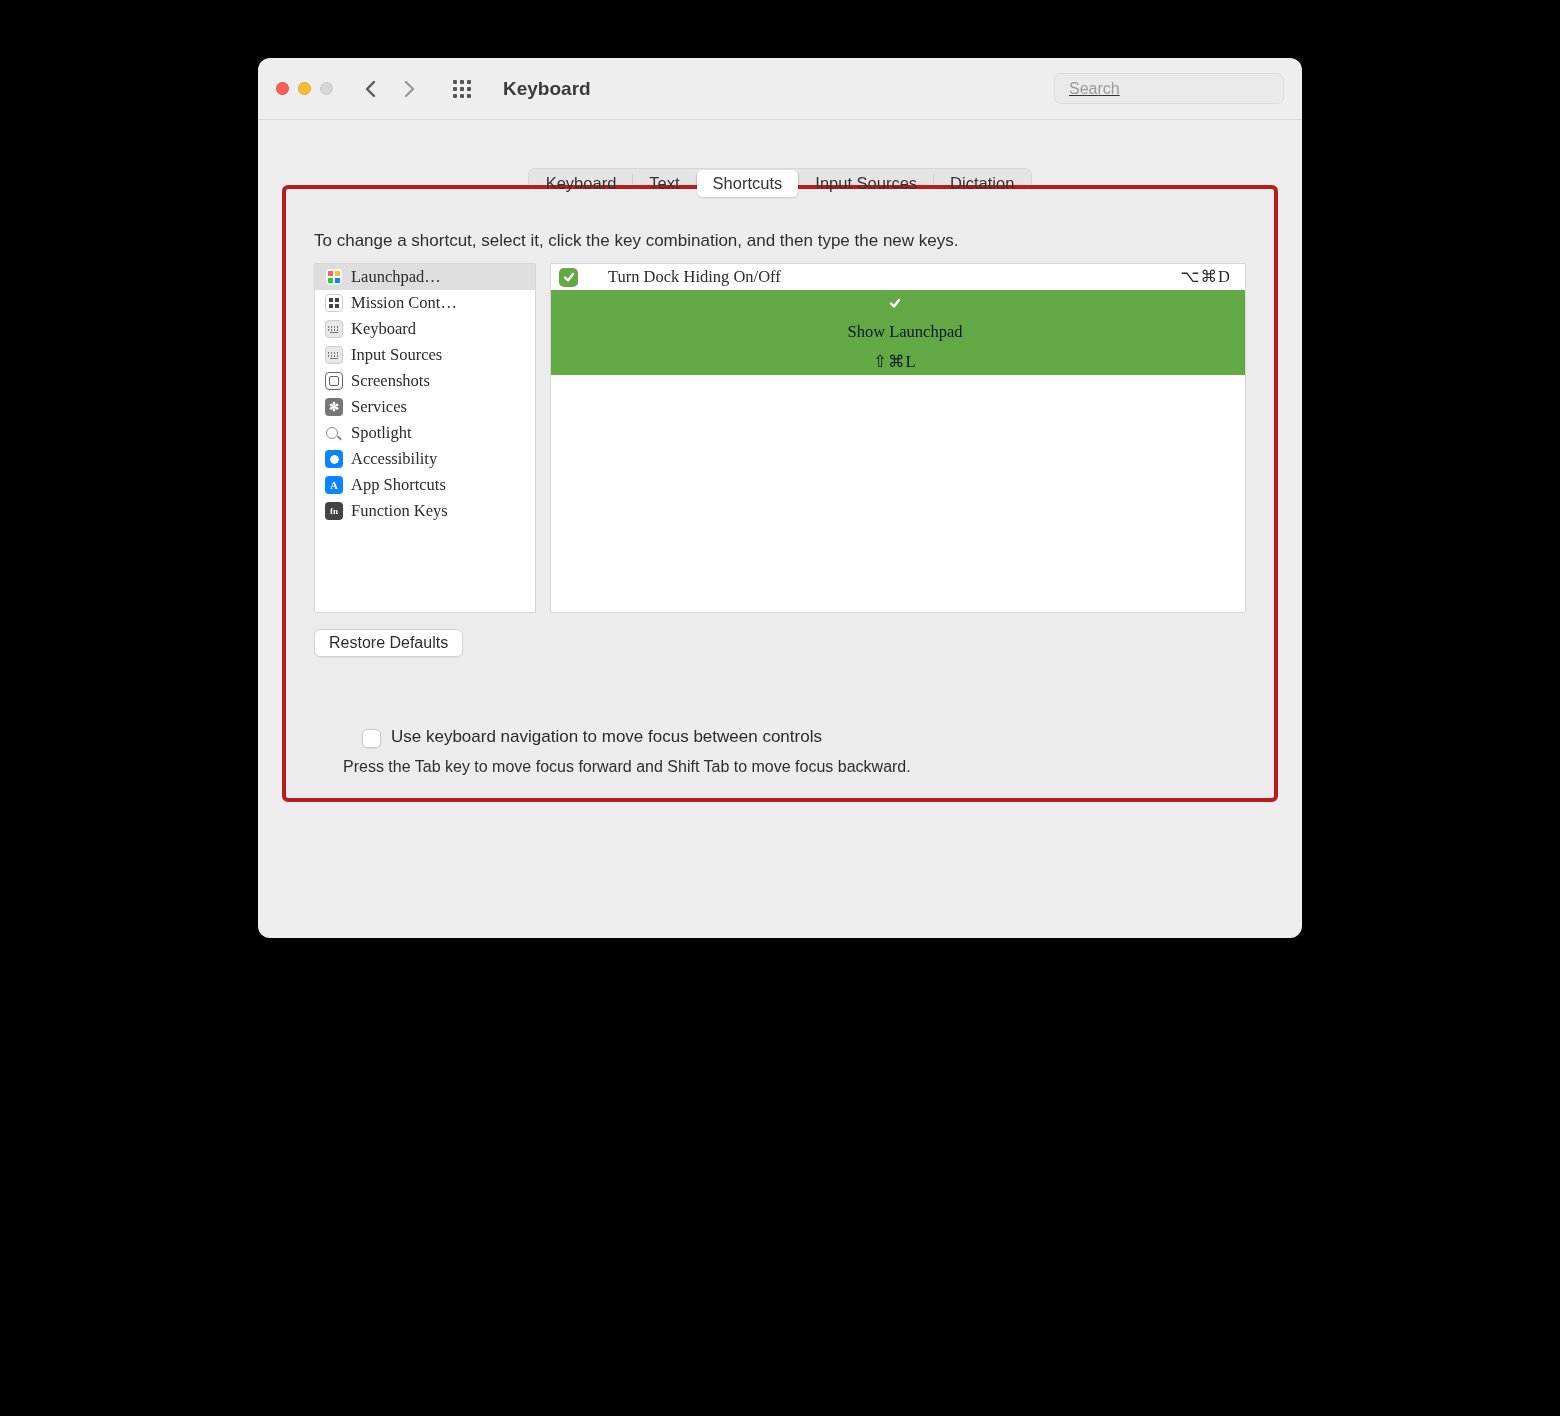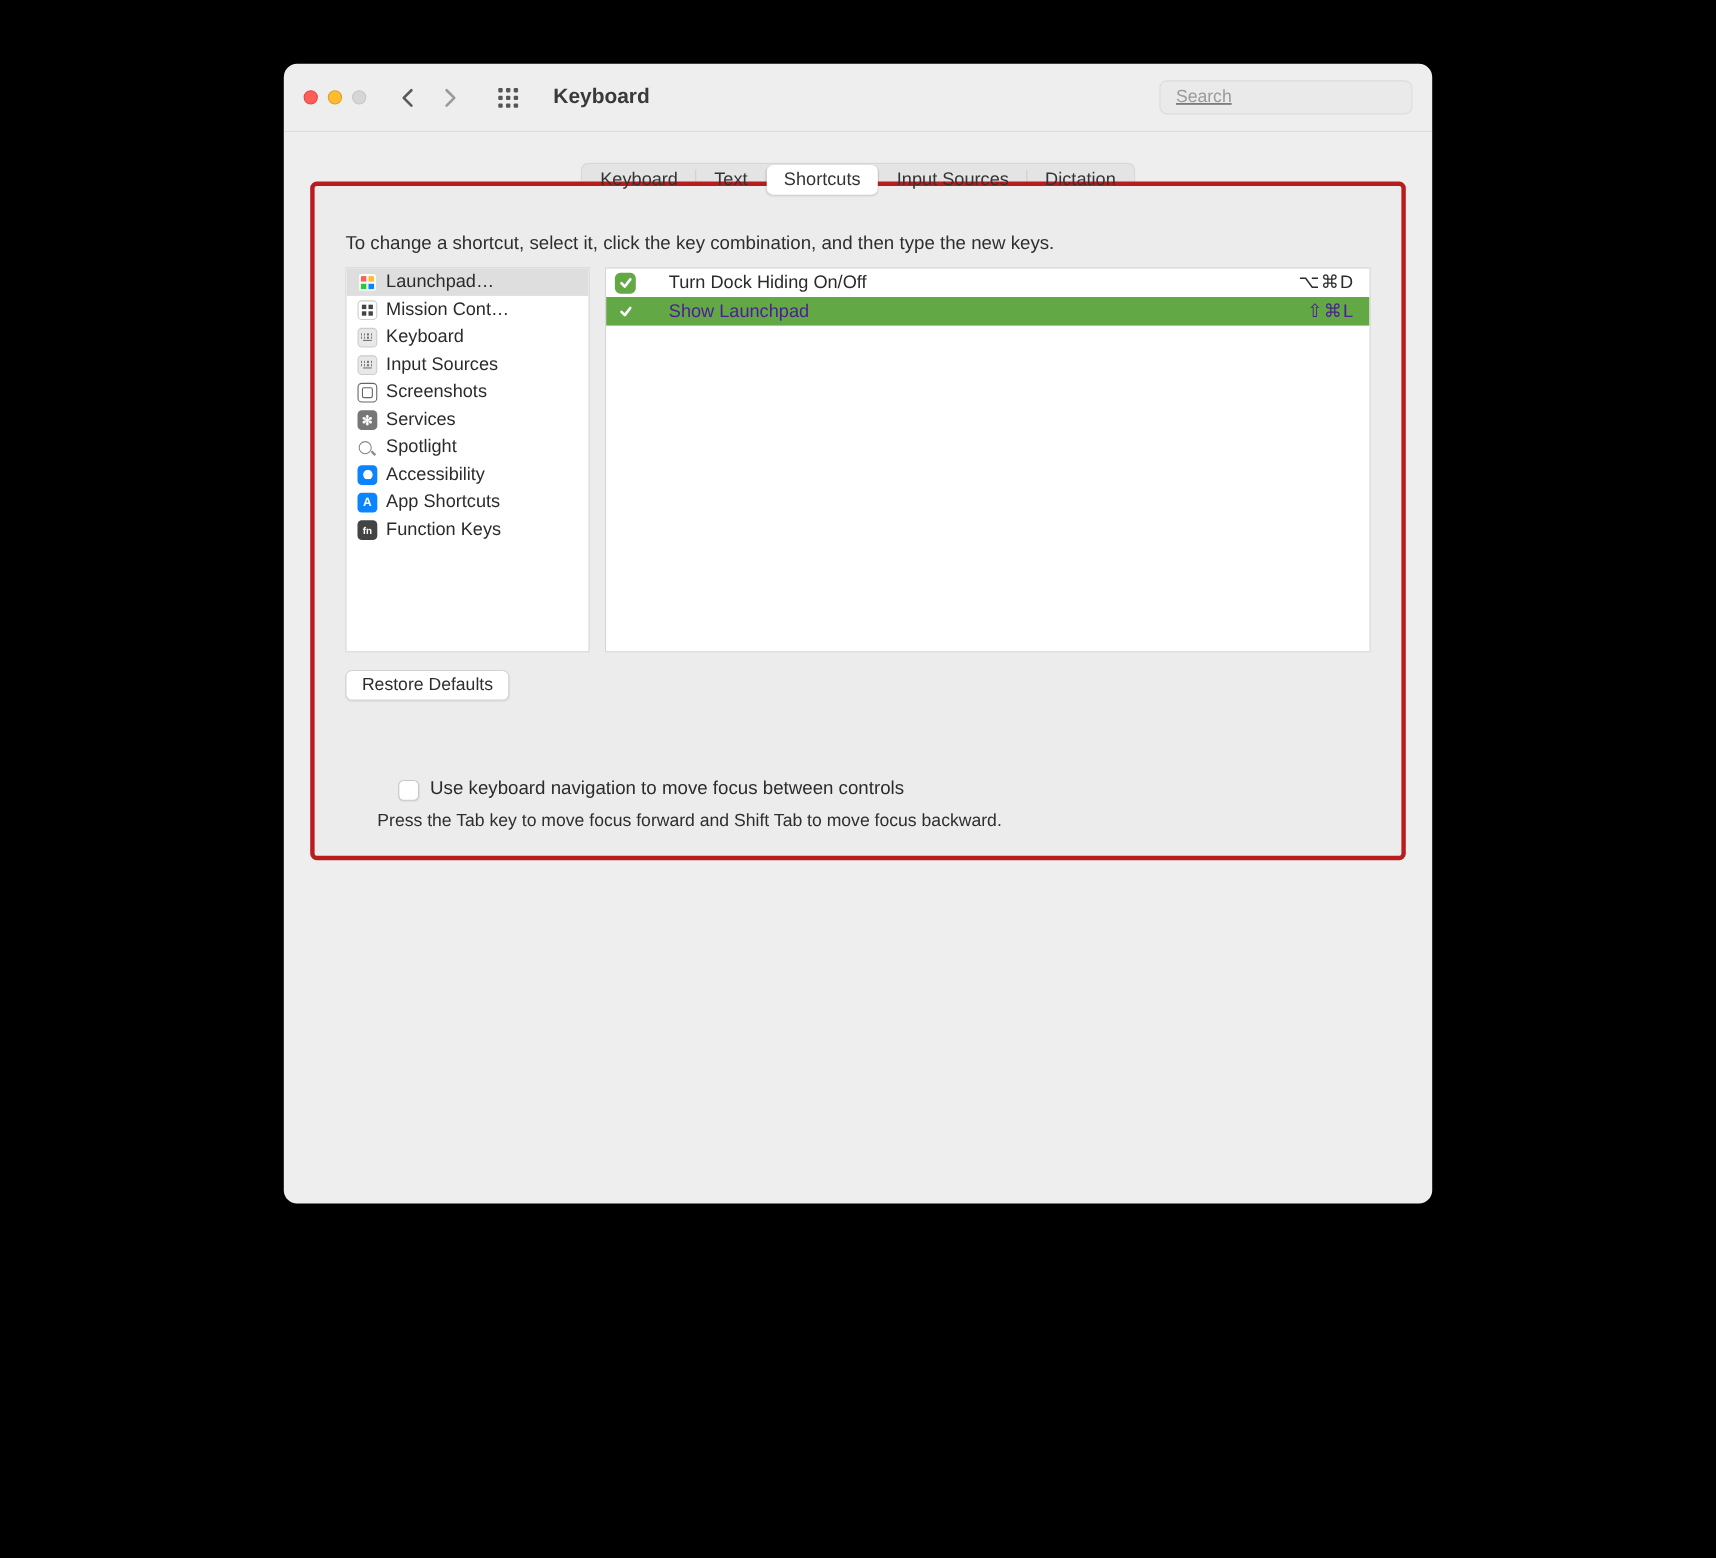--- a/index.html
+++ b/index.html
@@ -9,27 +9,28 @@
     font-family: -apple-system, BlinkMacSystemFont, "Helvetica Neue", Arial, sans-serif;
     font-size: 17px;
     color: #2b2b2b;
     display: flex;
     align-items: flex-start;
     justify-content: center;
     padding-top: 58px;
   }
   .window {
     width: 1044px;
-    height: 1036px;
+    height: 880px;
     background: #eeeeee;
     border-radius: 12px;
     box-shadow: 0 25px 60px rgba(0,0,0,0.55);
     overflow: hidden;
     display: flex;
     flex-direction: column;
+    gap: 20px;
   }
   
   .toolbar {
     height: 62px;
     border-bottom: 1px solid #dcdcdc;
     display: flex;
     align-items: center;
     padding: 0 18px;
     gap: 10px;
   }
@@ -94,20 +95,21 @@
     margin-top:-14px;
     border:4px solid #b91c1c; border-radius:6px;
     background:#ececec; padding:26px 28px 22px 28px;
   }
   .instructions { font-size:17px; color:#2e2e2e; margin-top:16px; margin-bottom:12px;}
 
   .cols { display:flex; gap:14px; height:350px;}
   .list {
     background:#fff; border:1px solid #d6d6d6; border-radius:1px;
     overflow:hidden;
+    font-family:Liberation Serif, serif;
   }
   .sidebar { width:222px; }
   .maincol { flex:1; }
 
   .side-item {
     display:flex; align-items:center; gap:8px; padding:3px 10px 3px 10px;
     font-size:16.5px; white-space:nowrap; overflow:hidden; text-overflow:ellipsis;
     cursor:default;
   }
   .side-item.selected { background:#dedede; }
@@ -121,21 +123,21 @@
     display:flex; align-items:center; gap:10px; padding:3px 14px 3px 8px;
     font-size:16.5px;
   }
   .row .chk {
     width:19px; height:19px; border-radius:5px; background:#62a845;
     display:flex; align-items:center; justify-content:center; flex:0 0 19px;
   }
   .row .chk svg { stroke:#fff; stroke-width:2.4; fill:none;}
   .row .label { flex:1; padding-left:20px;}
   .row .keys { font-size:16.5px; letter-spacing:1px;}
-  .row.sel { background:#62a845; color:#4c1d95;}
+  .row.sel { background:#62a845; color:#0f172a;flex-direction:column;}
   .row.sel .chk { background:transparent; }
   .row.sel .chk svg { stroke:#fff; }
 
   .restore-row { display:flex; justify-content:flex-start; margin-top:16px;}
   .btn {
     background:#fff; border:1px solid #d3d3d3; border-radius:6px;
     padding:4px 14px; font-size:16px; color:#2d2d2d;
     box-shadow:0 1px 1px rgba(0,0,0,0.06);
     cursor:pointer;
   }

